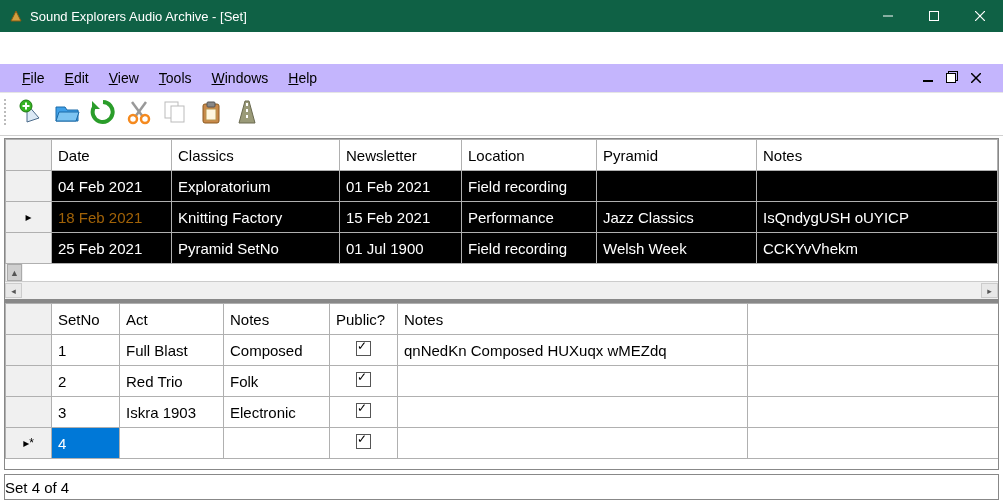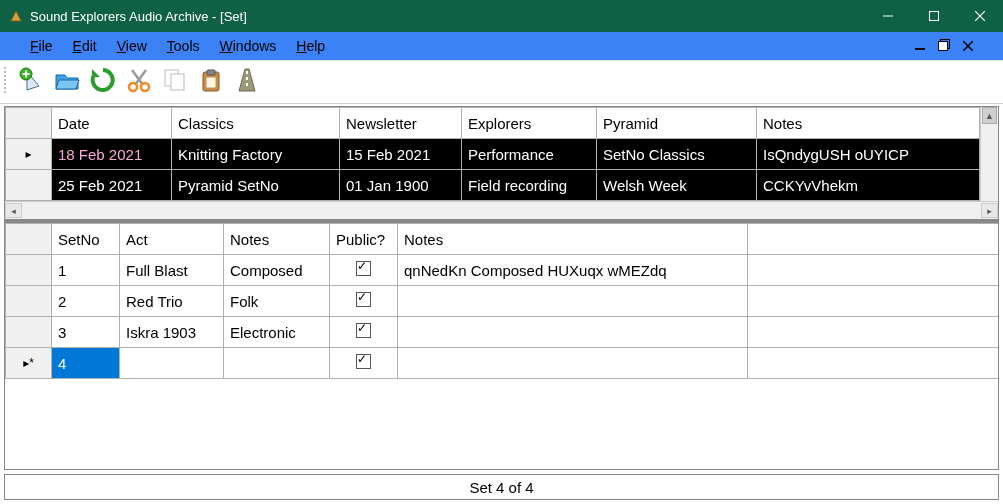--- a/index.html
+++ b/index.html
@@ -37,25 +37,26 @@
   .titlebar .spacer { flex: 1; }
   .titlebar .win-btn {
     width: 46px; height: 32px;
     display: flex; align-items: center; justify-content: center;
     color: #fff;
   }
 
   
   .menubar {
     height: 28px;
-    background: #3b82f6;
+    background: #c4b5fd;
     display: flex;
     align-items: center;
-    padding: 0 20px;
+    padding: 0 12px;
     border-bottom: 1px solid #e5e5e5;
+    margin-top: 32px;
   }
   .menubar .menu-item {
     padding: 4px 10px;
     font-size: 14px;
     color: #000;
   }
   .menubar .menu-item .accel { text-decoration: underline; }
   .menubar .mdi-controls { margin-left: auto; display: flex; align-items: center; gap: 10px; padding-right: 8px; color: #333; }
   .menubar .mdi-controls span { width:14px; text-align:center; }
 
@@ -103,21 +104,21 @@
     white-space: nowrap;
     overflow: hidden;
     height: 22px;
   }
   table.grid th {
     background: #fff;
     font-weight: normal;
     color: #000;
   }
   .grid1 td { background: #000; color: #fff; }
-  .grid1 td.link { color: #f9a8d4; }
+  .grid1 td.link { color: #a16207; }
   .grid1 .rowhdr, .grid2 .rowhdr {
     background: #f0f0f0 !important; color: #000 !important;
     width: 44px; text-align: center; font-size: 12px;
   }
   .grid1 th.rowhdr-head, .grid2 th.rowhdr-head {
     width: 44px; background:#f0f0f0;
   }
   .sb-vert {
     background:#f0f0f0; width:17px; border-left:1px solid #ccc;
   }
@@ -140,21 +141,21 @@
   }
   .chk .box.checked::after{
     content:"✓"; position:absolute; top:-3px; left:0px; font-size:12px; color:#000;
   }
 
   
   .statusbar {
     height: 24px;
     border: 1px solid #888;
     margin: 2px 4px 4px 4px;
-    display: flex; align-items: center; justify-content: center;
+    display: flex; align-items: center; 
     font-size: 15px;
     background:#fff;
   }
 </style>
 </head>
 <body>
 
 <div class="window">
 
   <div class="titlebar">
@@ -252,57 +253,66 @@
       <svg width="26" height="26" viewBox="0 0 26 26">
         <path d="M5 24 L11 2 H15 L21 24 Z" fill="#9a9a78" stroke="#6a6a50"></path>
         <line x1="13" y1="4" x2="13" y2="22" stroke="#fff" stroke-width="2" stroke-dasharray="3 3"></line>
       </svg>
     </div>
   </div>
 
   <div class="client">
 
     <div class="grid1-wrap">
-      <div style="display:flex;">
+      <div style="display:flex;flex-direction:column;">
         <table class="grid grid1" style="flex:1;">
           <colgroup>
             <col style="width:46px">
               <col style="width:120px">
               <col style="width:168px">
             <col style="width:122px">
               <col style="width:135px">
               <col style="width:160px">
               <col>
           </colgroup>
           <thead>
             <tr>
               <th class="rowhdr-head"></th>
               <th>Date</th>
               <th>Classics</th>
               <th>Newsletter</th>
-              <th>Explorers</th>
+              <th>Location</th>
               <th>Pyramid</th>
               <th>Notes</th>
             </tr>
           </thead>
           <tbody id="grid1-body">
+              <tr>
+                <td class="rowhdr"></td>
+                <td class="">04 Feb 2021</td>
+                <td>Exploratorium</td>
+                <td>01 Feb 2021</td>
+                <td>Field recording</td>
+                <td></td>
+                <td></td>
+              </tr>
               <tr>
                 <td class="rowhdr">▸</td>
                 <td class="link">18 Feb 2021</td>
                 <td>Knitting Factory</td>
                 <td>15 Feb 2021</td>
                 <td>Performance</td>
-                <td>SetNo Classics</td>
+                <td>Jazz Classics</td>
                 <td>IsQndygUSH oUYICP</td>
               </tr>
               <tr>
                 <td class="rowhdr"></td>
                 <td class="">25 Feb 2021</td>
                 <td>Pyramid SetNo</td>
-                <td>01 Jan 1900</td>
+                <td>01 Jul 1900</td>
                 <td>Field recording</td>
                 <td>Welsh Week</td>
                 <td>CCKYvVhekm</td>
               </tr>
             </tbody>
         </table>
         <div class="sb-vert">
           <div class="thumb-up">▲</div>
         </div>
       </div>

